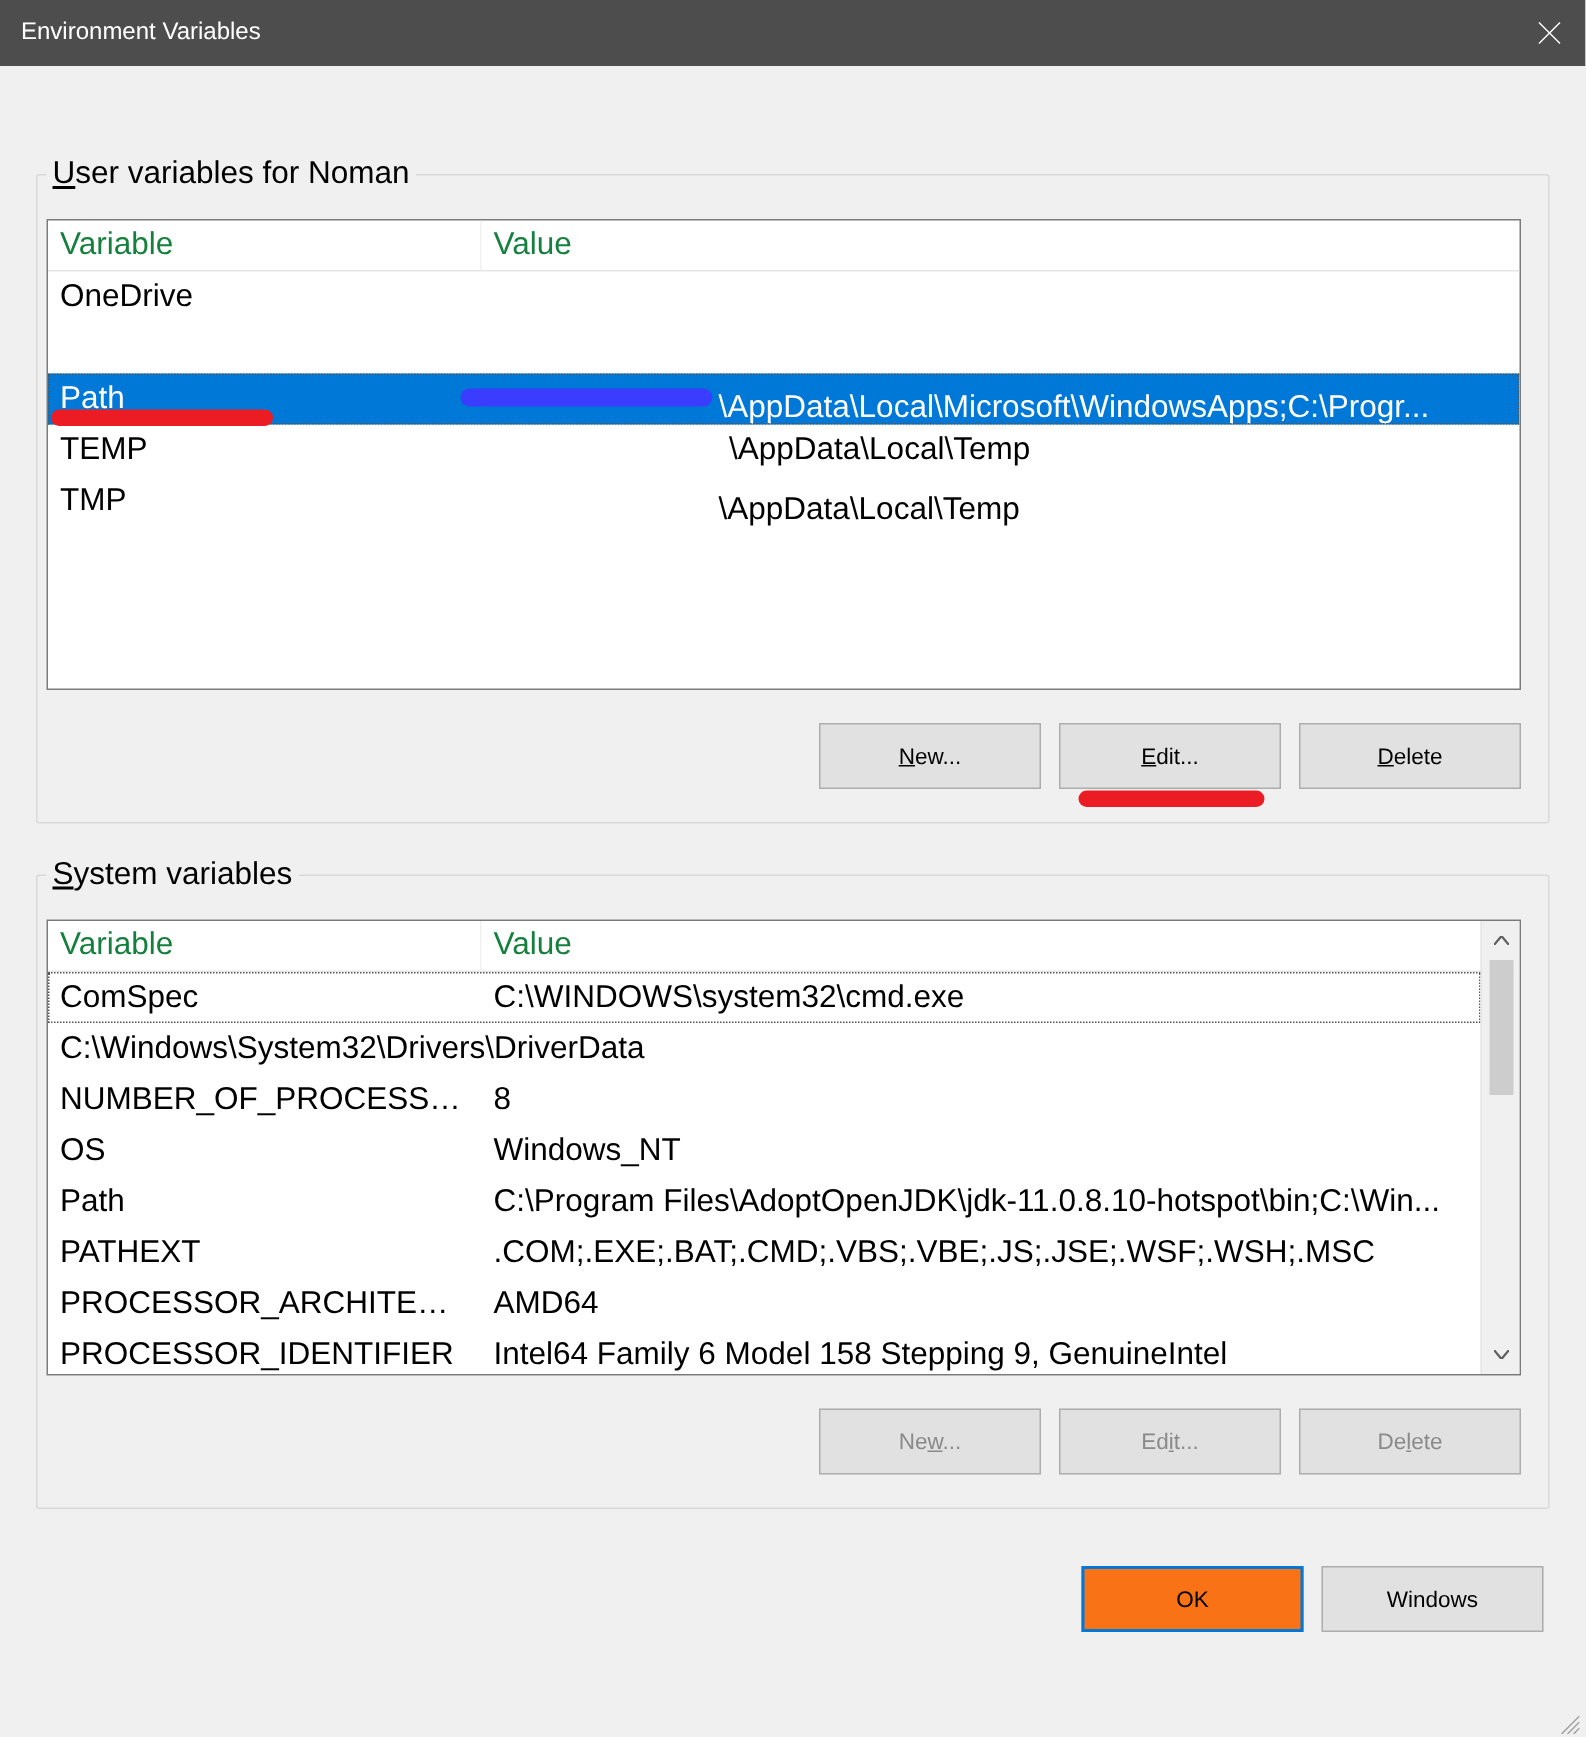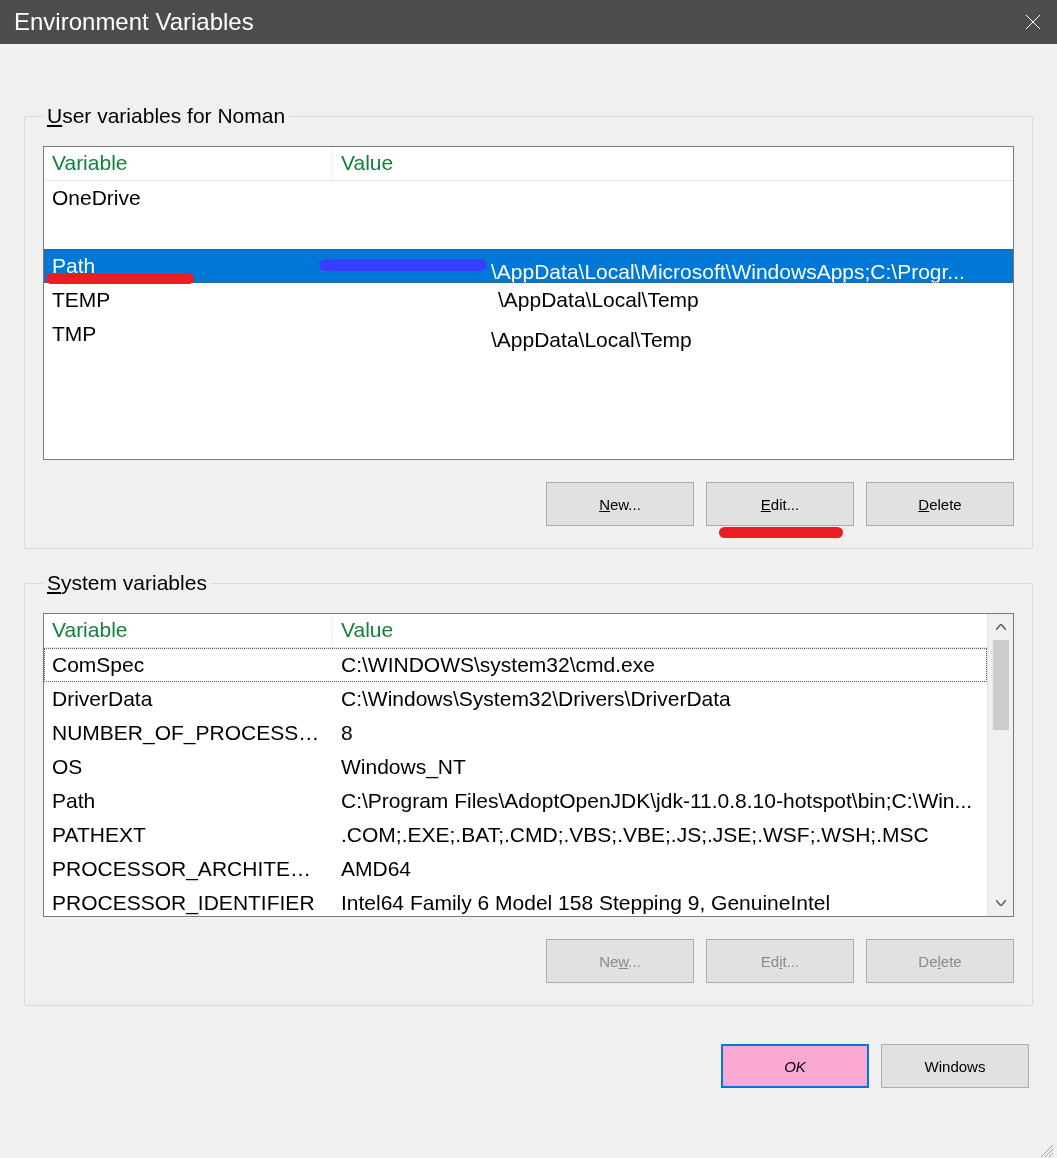--- a/index.html
+++ b/index.html
@@ -13,33 +13,33 @@
     }
     .titlebar {
       height: 44px;
       background: #4d4d4d;
       color: #fff;
       display: flex;
       align-items: center;
       padding: 0 14px;
       justify-content: space-between;
     }
-    .titlebar-title { font-size: 24px; }
+    .titlebar-title { font-size: 16px; }
     .close-icon {
       width: 20px; height: 20px;
       cursor: pointer;
     }
     .close-icon svg { stroke: #fff; stroke-width: 1; }
     .body-area {
       padding: 10px 24px 20px 24px;
     }
     fieldset.group {
       border: 1px solid #d9d9d9;
       border-radius: 2px;
-      padding: 18px 18px 22px 18px;
+      padding: 18px 18px 22px 6px;
       margin-top: 50px;
       position: relative;
     }
     fieldset.group legend {
       padding: 0 4px;
       font-size: 21px;
       color: #000;
       background: #f0f0f0;
     }
     legend .u { text-decoration: underline; }
@@ -122,22 +122,21 @@
       cursor: pointer;
       position: relative;
     }
     .btn .u { text-decoration: underline; }
     .btn.disabled {
       color: #8a8a8a;
       background: #e1e1e1;
     }
     .btn.primary {
       border: 2px solid #0078d7;
-      background: #f9a8d4;
-      font-style: italic;
+      background: #f97316;
     }
     .footer-row {
       display: flex;
       justify-content: flex-end;
       gap: 12px;
       margin-top: 38px;
       padding-right: 4px;
     }
     
     .scroll-track {
@@ -256,21 +255,20 @@
         <div class="lv-header">
           <div class="col col-var">Variable</div>
           <div class="col col-val" style="margin-right:26px;">Value</div>
         </div>
         <div class="lv-body sys-body">
           <div class="row dotted">
             <div class="cell cell-var">ComSpec</div>
             <div class="cell cell-val">C:\WINDOWS\system32\cmd.exe</div>
           </div>
           <div class="row">
-            <div class="cell cell-var">DriverData</div>
             <div class="cell cell-val">C:\Windows\System32\Drivers\DriverData</div>
           </div>
           <div class="row">
             <div class="cell cell-var">NUMBER_OF_PROCESSORS</div>
             <div class="cell cell-val">8</div>
           </div>
           <div class="row">
             <div class="cell cell-var">OS</div>
             <div class="cell cell-val">Windows_NT</div>
           </div>

